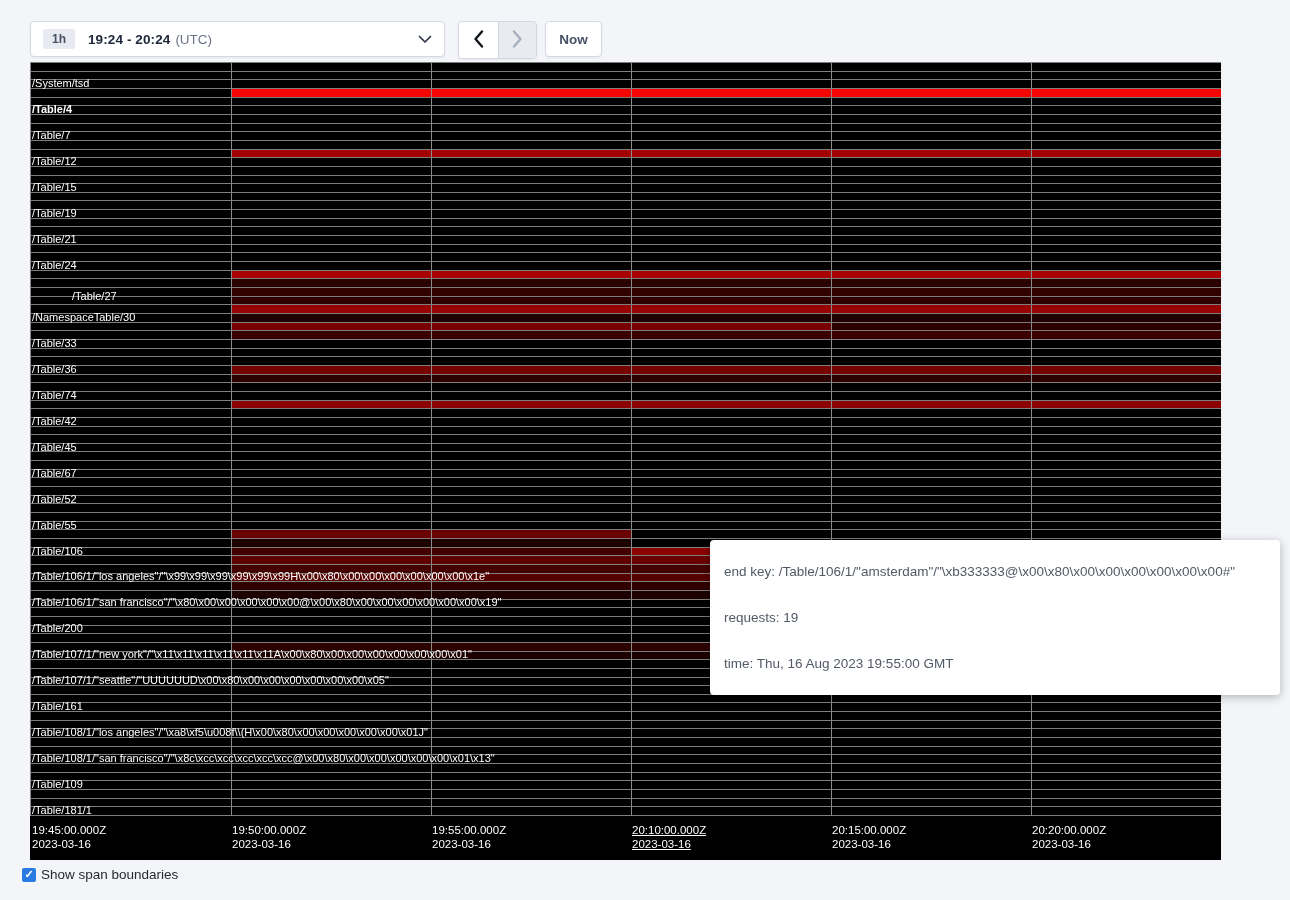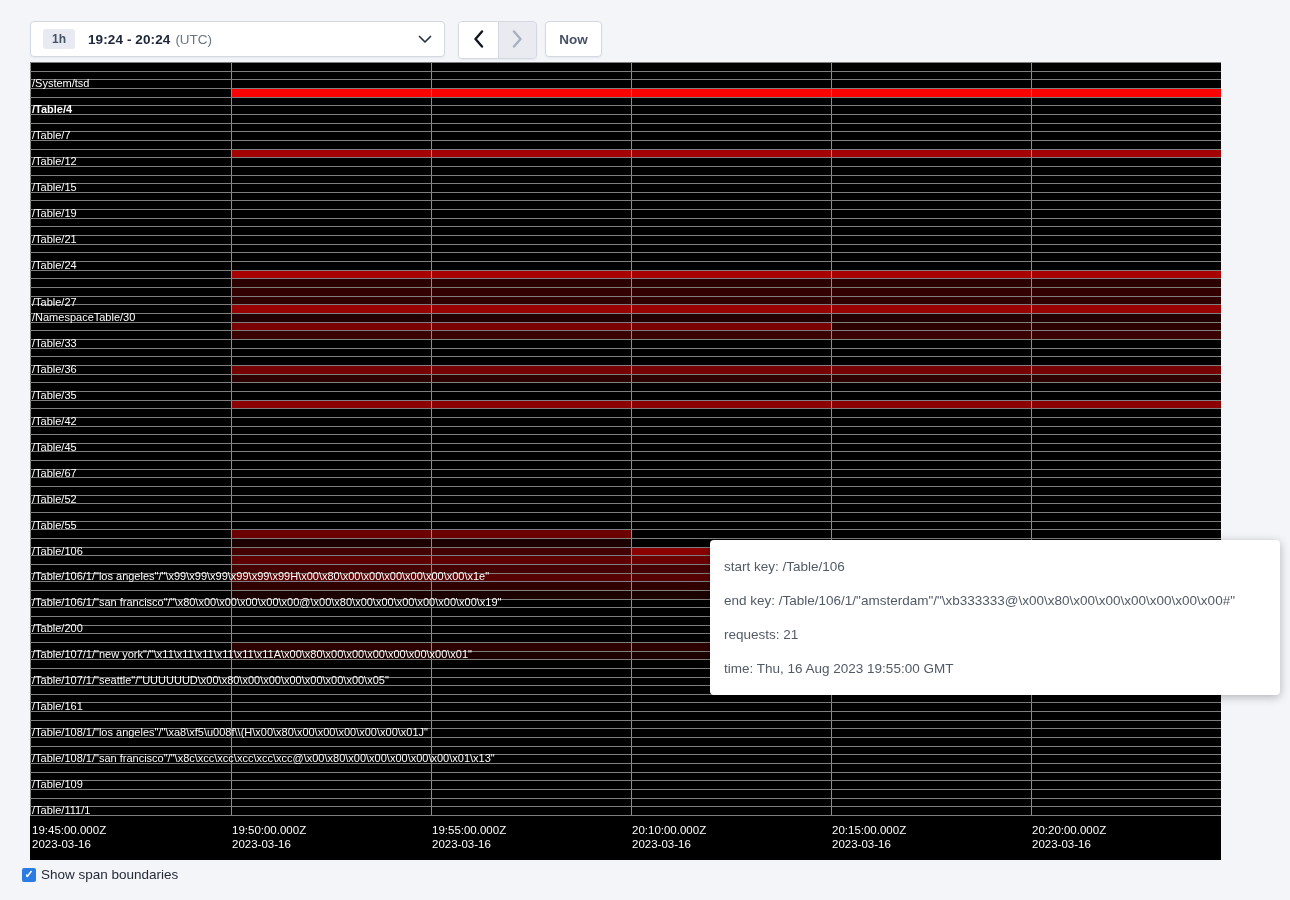--- a/index.html
+++ b/index.html
@@ -308,71 +308,70 @@
     <div class="hm-hline" style="top: 744.345px;"></div>
     <div class="hm-hline" style="top: 753px;"></div>
     <div class="hm-label" style="top: 16.1379px;">/System/tsd</div>
     <div class="hm-label" style="top: 42.1034px; font-weight: bold;">/Table/4</div>
     <div class="hm-label" style="top: 68.069px;">/Table/7</div>
     <div class="hm-label" style="top: 94.0345px;">/Table/12</div>
     <div class="hm-label" style="top: 120px;">/Table/15</div>
     <div class="hm-label" style="top: 145.966px;">/Table/19</div>
     <div class="hm-label" style="top: 171.931px;">/Table/21</div>
     <div class="hm-label" style="top: 197.897px;">/Table/24</div>
-    <div class="hm-label" style="top: 235px;">/Table/27</div>
+    <div class="hm-label" style="top: 229px; margin-left: 40px;">/Table/27</div>
     <div class="hm-label" style="top: 249.828px;">/NamespaceTable/30</div>
     <div class="hm-label" style="top: 275.793px;">/Table/33</div>
     <div class="hm-label" style="top: 301.759px;">/Table/36</div>
-    <div class="hm-label" style="top: 327.724px;">/Table/35</div>
+    <div class="hm-label" style="top: 327.724px;">/Table/74</div>
     <div class="hm-label" style="top: 353.69px;">/Table/42</div>
     <div class="hm-label" style="top: 379.655px;">/Table/45</div>
     <div class="hm-label" style="top: 405.621px;">/Table/67</div>
     <div class="hm-label" style="top: 431.586px;">/Table/52</div>
     <div class="hm-label" style="top: 457.552px;">/Table/55</div>
     <div class="hm-label" style="top: 483.517px;">/Table/106</div>
     <div class="hm-label" style="top: 509.483px;">/Table/106/1/"los angeles"/"\x99\x99\x99\x99\x99\x99H\x00\x80\x00\x00\x00\x00\x00\x00\x1e"</div>
     <div class="hm-label" style="top: 535.448px;">/Table/106/1/"san francisco"/"\x80\x00\x00\x00\x00\x00@\x00\x80\x00\x00\x00\x00\x00\x00\x19"</div>
     <div class="hm-label" style="top: 561.414px;">/Table/200</div>
     <div class="hm-label" style="top: 587.379px;">/Table/107/1/"new york"/"\x11\x11\x11\x11\x11\x11A\x00\x80\x00\x00\x00\x00\x00\x00\x01"</div>
     <div class="hm-label" style="top: 613.345px;">/Table/107/1/"seattle"/"UUUUUUD\x00\x80\x00\x00\x00\x00\x00\x00\x05"</div>
     <div class="hm-label" style="top: 639.31px;">/Table/161</div>
     <div class="hm-label" style="top: 665.276px;">/Table/108/1/"los angeles"/"\xa8\xf5\u008f\\(H\x00\x80\x00\x00\x00\x00\x00\x01J"</div>
     <div class="hm-label" style="top: 691.241px;">/Table/108/1/"san francisco"/"\x8c\xcc\xcc\xcc\xcc\xcc@\x00\x80\x00\x00\x00\x00\x00\x01\x13"</div>
     <div class="hm-label" style="top: 717.207px;">/Table/109</div>
-    <div class="hm-label" style="top: 743.172px;">/Table/111/1</div>
+    <div class="hm-label" style="top: 743.172px;">/Table/181/1</div>
     <div class="hm-tick" style="left: 2px; top: 761px;">
       <div>19:45:00.000Z</div>
       <div>2023-03-16</div>
     </div>
     <div class="hm-tick" style="left: 202px; top: 761px;">
       <div>19:50:00.000Z</div>
       <div>2023-03-16</div>
     </div>
     <div class="hm-tick" style="left: 402px; top: 761px;">
       <div>19:55:00.000Z</div>
       <div>2023-03-16</div>
     </div>
-    <div class="hm-tick" style="left: 602px; top: 761px;">
+    <div class="hm-tick" style="left: 602px; top: 761px; text-decoration: underline;">
       <div>20:10:00.000Z</div>
       <div>2023-03-16</div>
     </div>
     <div class="hm-tick" style="left: 802px; top: 761px;">
       <div>20:15:00.000Z</div>
       <div>2023-03-16</div>
     </div>
     <div class="hm-tick" style="left: 1002px; top: 761px;">
       <div>20:20:00.000Z</div>
       <div>2023-03-16</div>
     </div>
   </div>
 
 <div class="kv-tooltip">
-  <div>start key: /Table/106</div>
   <div>end key: /Table/106/1/"amsterdam"/"\xb333333@\x00\x80\x00\x00\x00\x00\x00\x00#"</div>
-  <div>requests: 21</div>
+  <div>requests: 19</div>
   <div>time: Thu, 16 Aug 2023 19:55:00 GMT</div>
 </div>
 
 <div class="footer">
   <span class="checkbox">
       <span>✓</span>
     </span>
   <label>Show span boundaries</label>
 </div>
 

